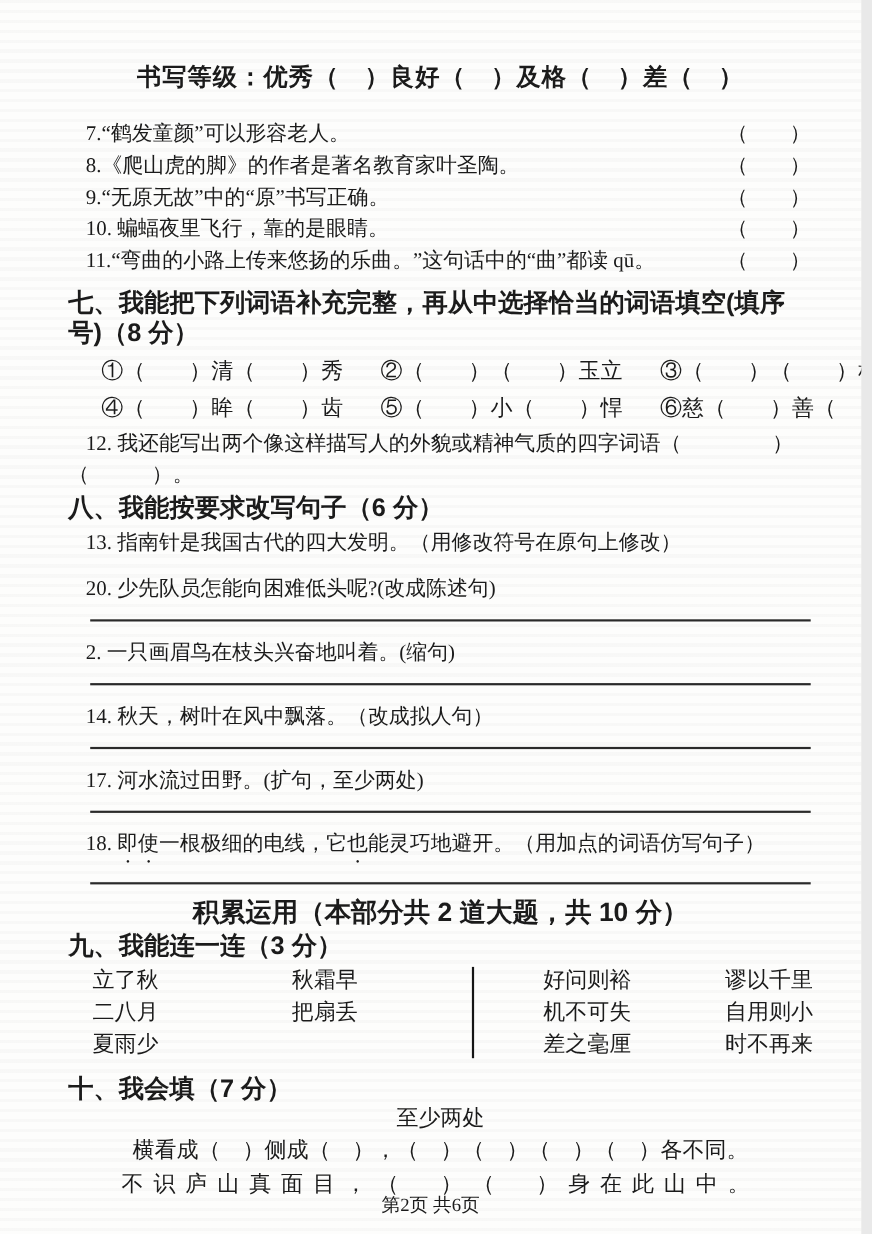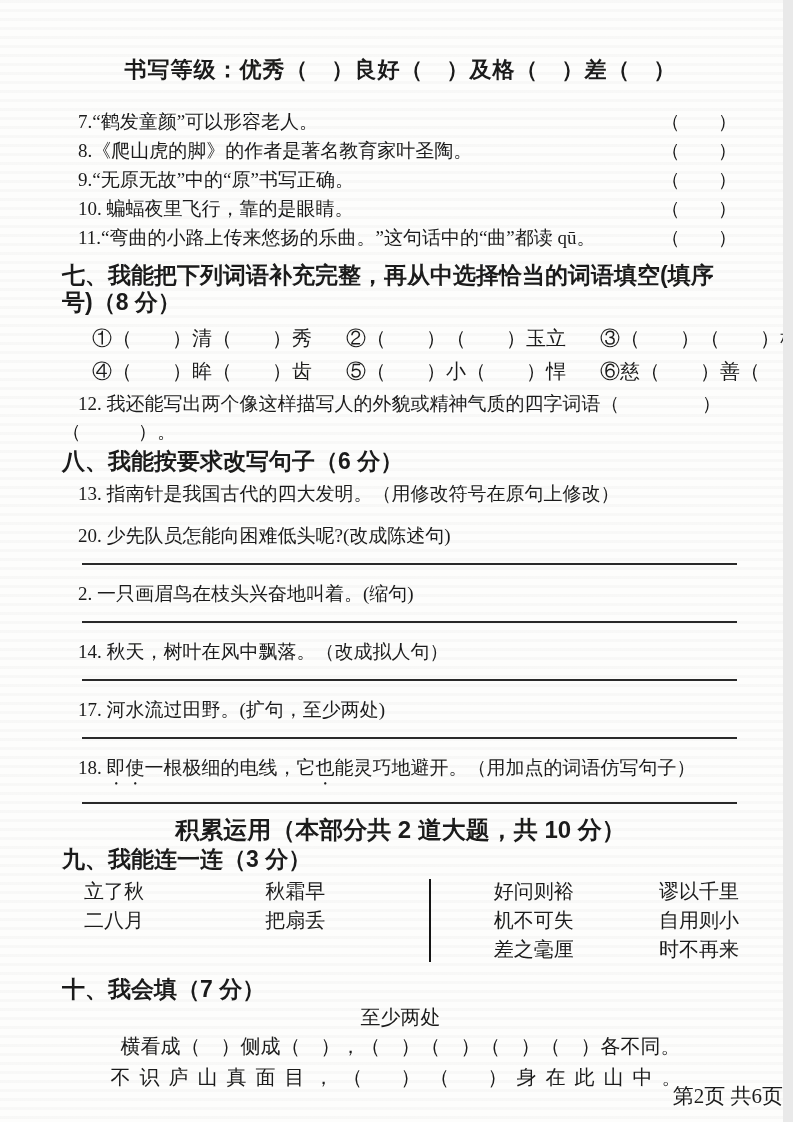--- a/index.html
+++ b/index.html
@@ -90,22 +90,22 @@
   .mcol2 { width:148px; }
   .mdiv  { border-left:2px solid #151515; margin:2px 0; }
   .mcol3 { margin-left:48px; width:82px; }
   .mcol4 { margin-left:68px; }
   .s10 { margin-top:12px; }
   .poem-title { text-align:center; font-size:20px; line-height:28px; }
   .poem-line1 { text-align:center; font-size:20px; line-height:30px; white-space:pre;font-family:Liberation Serif, serif; }
   .poem-line2 { text-align:center; font-size:20px; line-height:32px; letter-spacing:9px; white-space:pre; }
   .page-footer {
     position:absolute; left:0; right:0; bottom:16px;
-    text-align:right;
-    font-size:21px; line-height:20px;
+    text-align:center;
+    font-size:17px; line-height:20px;
   }
 </style>
 </head>
 <body>
 
 <div class="page">
 
   <div class="doc-header">书写等级：优秀（　）良好（　）及格（　）差（　）</div>
 
   <div>
@@ -167,20 +167,21 @@
   <div class="ans-line"></div>
 
   <div class="acc-header">积累运用（本部分共 2 道大题，共 10 分）</div>
 
   <div class="sec-title s9">九、我能连一连（3 分）</div>
 
   <div class="match">
     <div class="mcol mcol1">
       <span>立了秋</span>
       <span>二八月</span>
+      <span>夏雨少</span>
     </div>
     <div class="mcol mcol2">
       <span>秋霜早</span>
       <span>把扇丢</span>
     </div>
     <div class="mdiv"></div>
     <div class="mcol mcol3">
       <span>好问则裕</span>
       <span>机不可失</span>
       <span>差之毫厘</span>

